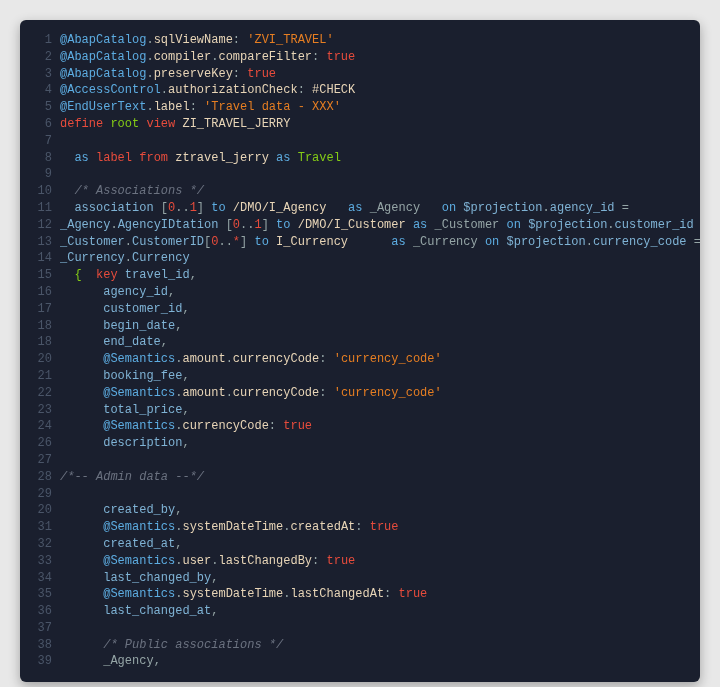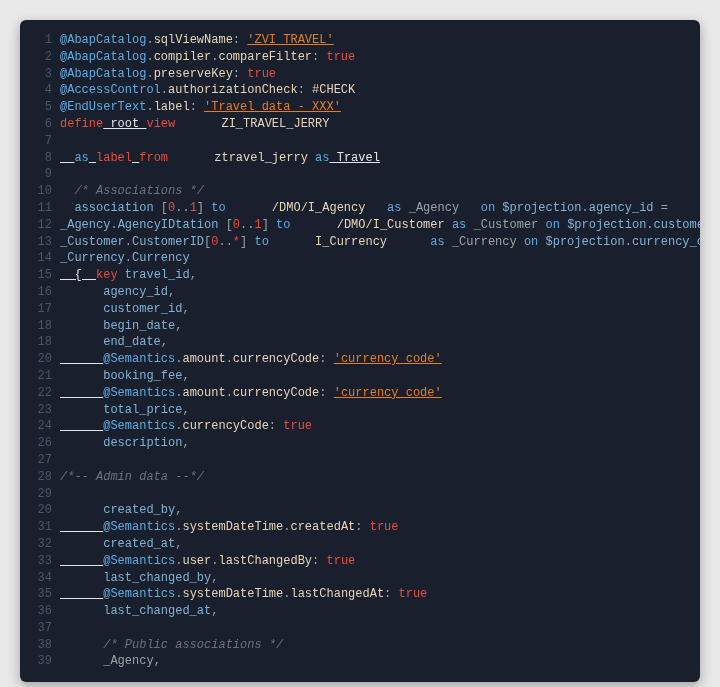--- a/index.html
+++ b/index.html
@@ -29,27 +29,27 @@
     padding-right: 8px;
     user-select: none;
     flex-shrink: 0;
   }
   .code {
     color: #c9d1d9;
   }
   .at { color: #5dade2; }
   .dot { color: #95a5a6; }
   .prop { color: #e8d5b7; }
-  .str { color: #e67e22; text-decoration: underline; }
+  .str { color: #e67e22; }
   .kw-true { color: #e74c3c; }
   .kw { color: #5dade2; }
-  .ident { color: #e5e5e5; text-decoration: underline; }
+  .ident { color: #84cc16; }
   .cmt { color: #6b7280; font-style: italic; }
   .num { color: #e74c3c; }
-  .entity { color: #e8d5b7; margin-left: 39px; }
+  .entity { color: #e8d5b7; }
   .alias { color: #95a5a6; }
   .field { color: #7fb3d5; }
   .punct { color: #95a5a6; }
 </style>
 </head>
 <body>
 
 <div class="editor">
   <div id="code-container">
       <div class="line"><span class="lineno">1</span><span class="code"><span class="at">@AbapCatalog</span><span class="dot">.</span><span class="prop">sqlViewName</span><span class="punct">: </span><span class="str">'ZVI_TRAVEL'</span></span></div>

